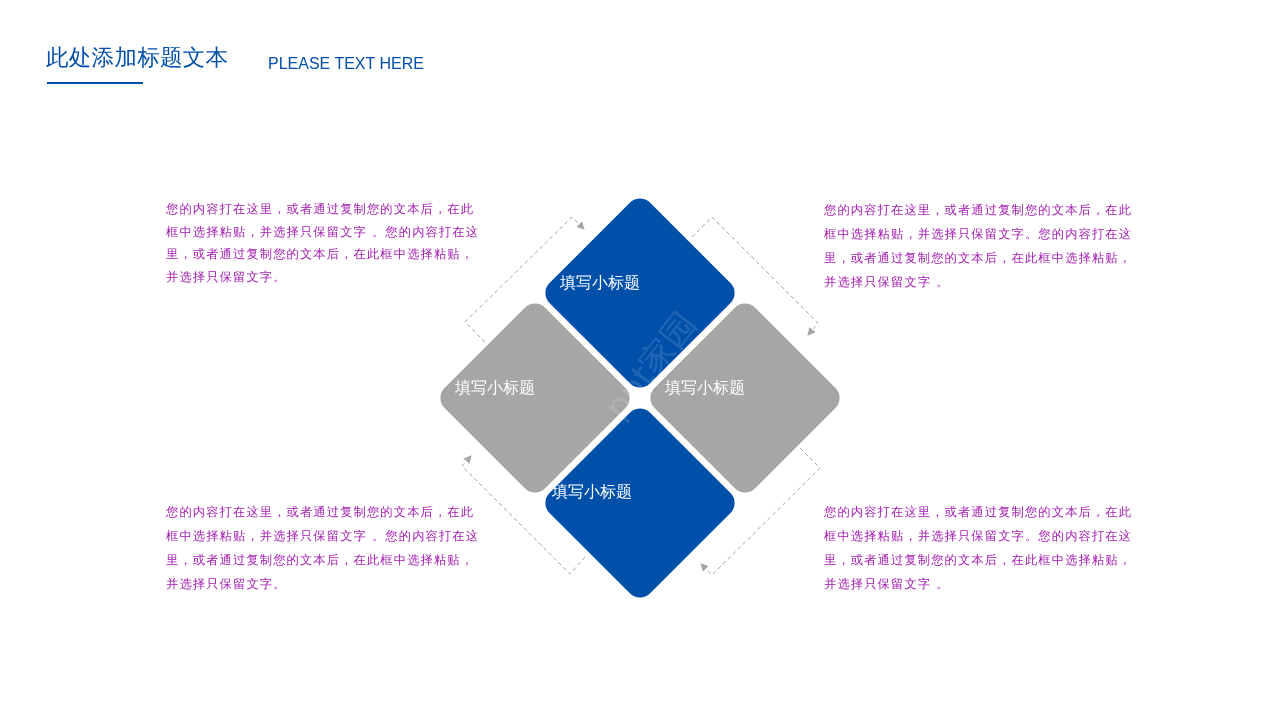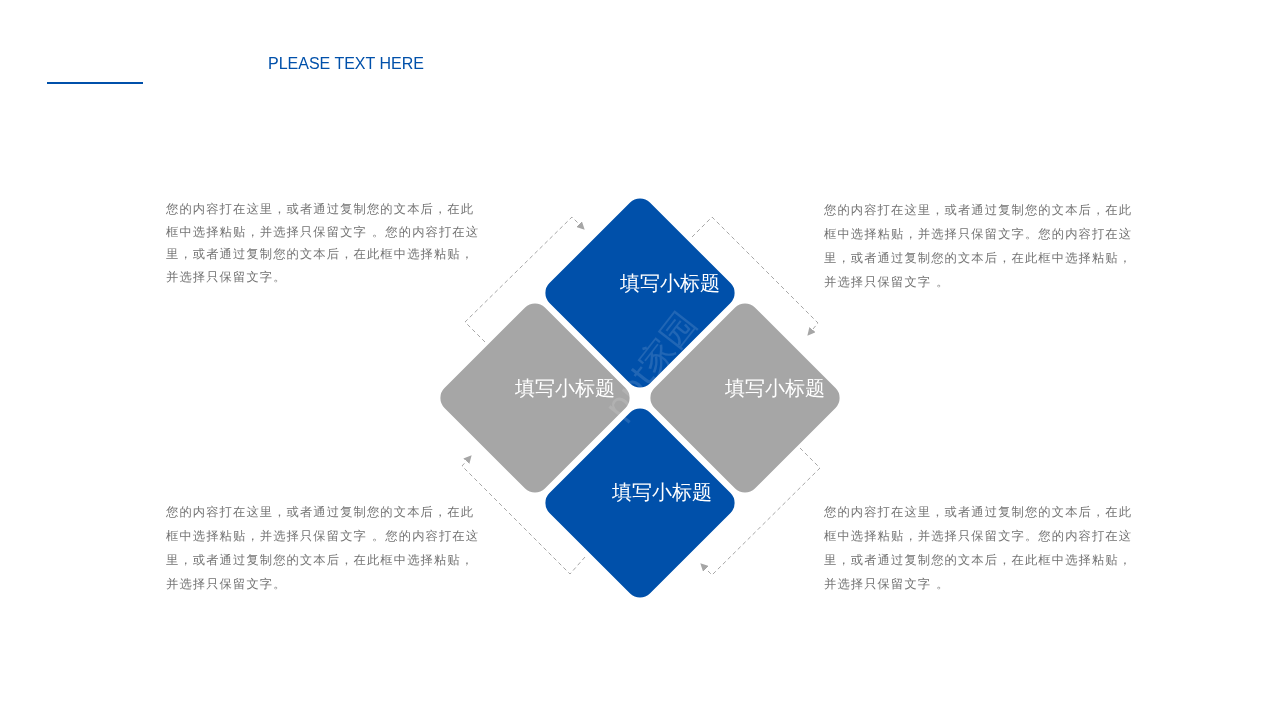--- a/index.html
+++ b/index.html
@@ -12,21 +12,21 @@
     color: #0050AA; white-space: nowrap; letter-spacing: 0.3px;
   }
   .subtitle {
     position: absolute; left: 268px; top: 54px; font-size: 16px; line-height: 20px;
     color: #0050AA; white-space: nowrap; font-family: "Liberation Sans", sans-serif;
   }
   .title-rule {
     position: absolute; left: 47px; top: 82px; width: 96px; height: 1.5px; background: #0050AA;
   }
   .text-block {
-    position: absolute; width: 320px; color: #737373; font-size: 12.3px;
+    position: absolute; width: 320px; color: #a21caf; font-size: 12.3px;
   }
   .text-block .line { white-space: nowrap; letter-spacing: 1.1px; height: 24px; line-height: 24px; }
   .text-block.tight .line { height: 22.5px; line-height: 22.5px; }
   #tb-tl { left: 166px; top: 198px; }
   #tb-tr { left: 824px; top: 198px; }
   #tb-bl { left: 166px; top: 500px; }
   #tb-br { left: 824px; top: 500px; }
 
   .diamond {
     position: absolute; width: 142px; height: 142px; border-radius: 14px;
@@ -34,39 +34,40 @@
   }
   .diamond.blue { background: #0050AA; }
   .diamond.gray { background: #A6A6A6; }
   #dm-top    { left: 569px; top: 222px; }
   #dm-left   { left: 464px; top: 327px; }
   #dm-right  { left: 674px; top: 327px; }
   #dm-bottom { left: 569px; top: 432px; }
 
   .dm-label {
     position: absolute; width: 160px; height: 24px; line-height: 24px; margin-left: -80px; margin-top: -12px;
-    text-align: right; color: #ffffff; font-size: 20px; white-space: nowrap;
+    text-align: left; color: #ffffff; font-size: 16px; white-space: nowrap;
   }
   #lb-top    { left: 640px; top: 283px; }
   #lb-left   { left: 535px; top: 388px; }
   #lb-right  { left: 745px; top: 388px; }
   #lb-bottom { left: 632px; top: 492px; }
 
   .watermark {
     position: absolute; left: 560px; top: 345px; width: 180px; height: 40px; line-height: 40px;
     text-align: center; font-size: 34px; color: rgba(255,255,255,0.13);
     transform: rotate(-52deg); white-space: nowrap; pointer-events: none;
   }
   svg.arrows { position: absolute; left: 0; top: 0; }
 </style>
 </head>
 <body>
 
 <div id="slide">
 
+  <div class="title">此处添加标题文本</div>
   <div class="subtitle">PLEASE TEXT HERE</div>
   <div class="title-rule"></div>
 
   <svg class="arrows" width="1280" height="720">
     <defs>
       <marker id="arrowhead" markerWidth="8" markerHeight="8" refX="7" refY="4" orient="auto" markerUnits="userSpaceOnUse">
         <path d="M0,0 L8,4 L0,8 Z" fill="#A6A6A6"></path>
       </marker>
     </defs>
     <g>

